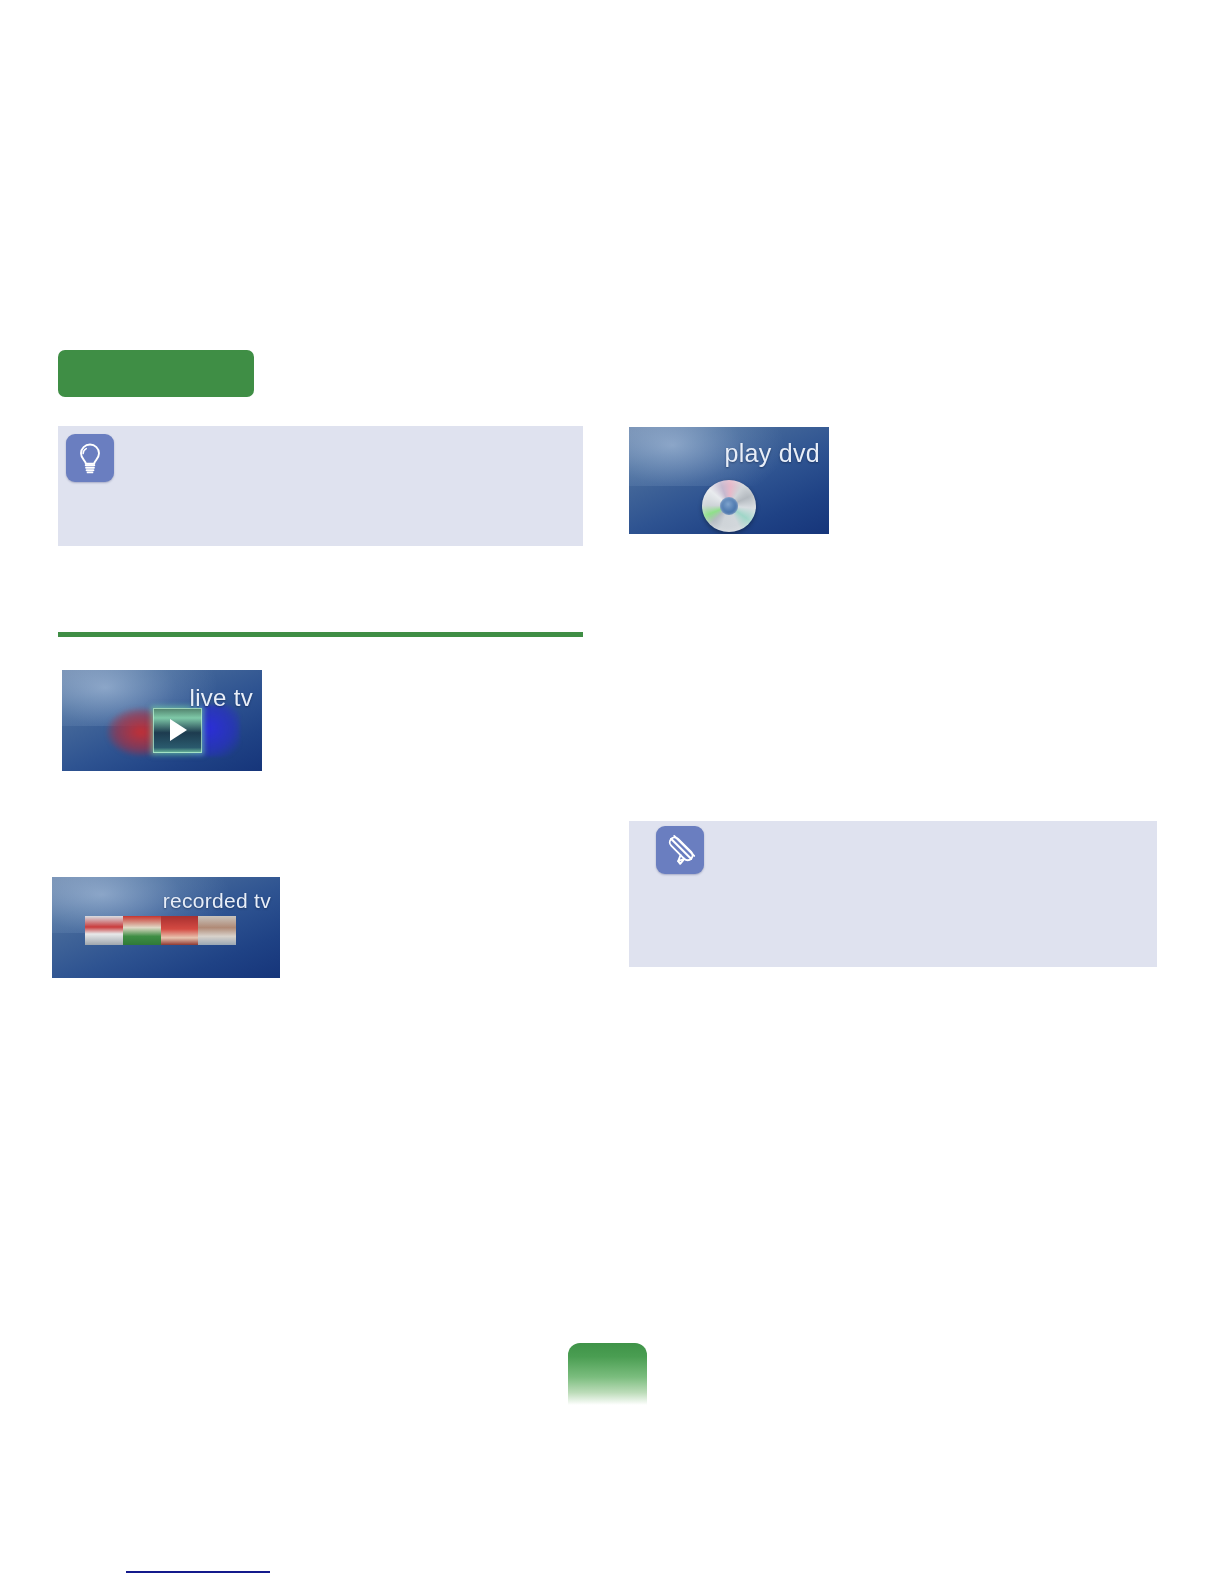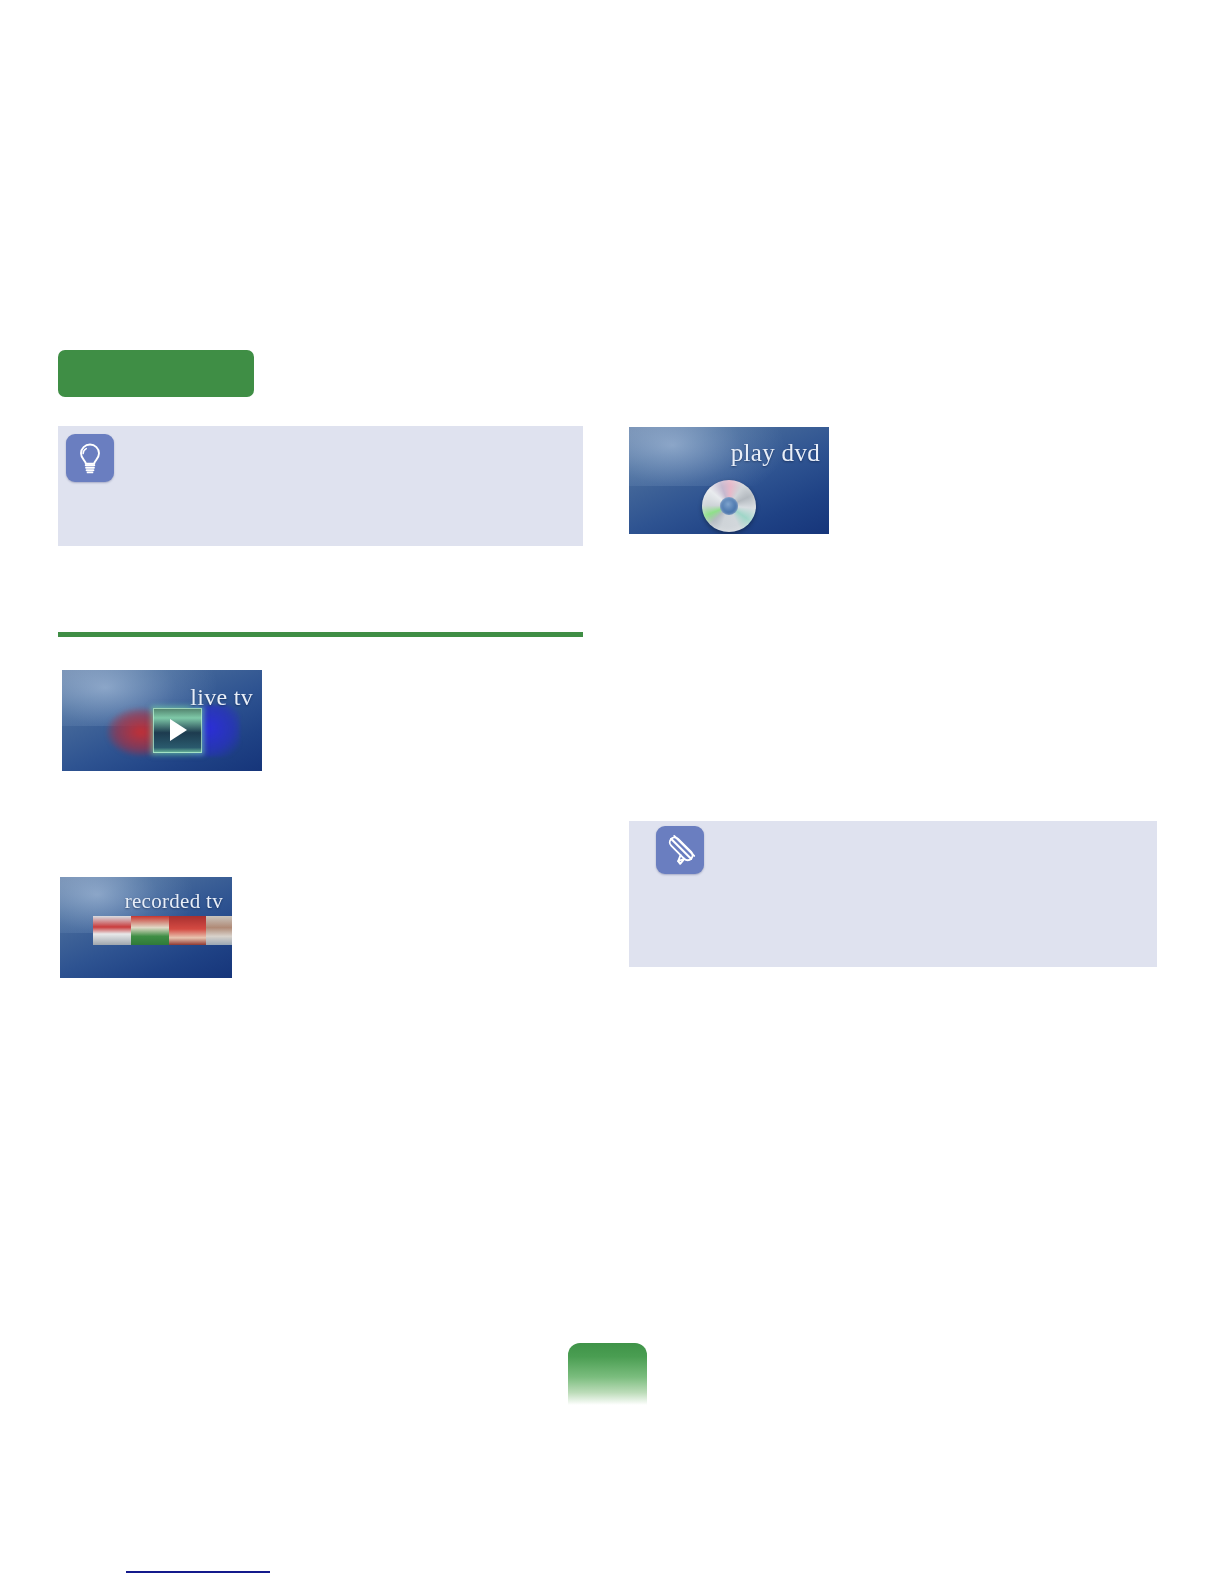--- a/index.html
+++ b/index.html
@@ -91,21 +91,21 @@
     top: -40%;
     width: 85%;
     height: 95%;
     background: radial-gradient(ellipse at 35% 60%, rgba(190,210,235,0.55) 0%, rgba(150,180,215,0.18) 45%, rgba(150,180,215,0) 72%);
     pointer-events: none;
   }
   .shot .caption {
     position: absolute;
     right: 9px;
     color: #e8eef8;
-    font-family: Liberation Serif, serif;
+    font-family: Liberation Sans, sans-serif;
     font-weight: 400;
     letter-spacing: 0.3px;
     text-shadow: 0 1px 2px rgba(10,25,60,0.5);
     white-space: nowrap;
   }
 
   
   .shot-playdvd { left: 629px; top: 427px; width: 200px; height: 107px; }
   .shot-playdvd .caption { top: 12px; font-size: 25px; }
   .disc {
@@ -164,21 +164,21 @@
   .play-chip::after {
     content: "";
     position: absolute;
     left: 17px; top: 11px;
     border-style: solid;
     border-width: 11px 0 11px 17px;
     border-color: transparent transparent transparent #ffffff;
   }
 
   
-  .shot-recorded { left: 60px; top: 877px; width: 172px; height: 101px; }
+  .shot-recorded { left: 52px; top: 877px; width: 228px; height: 101px; }
   .shot-recorded .caption { top: 12px; font-size: 21px; }
   .filmstrip {
     position: absolute;
     left: 33px; top: 39px;
     width: 151px; height: 29px;
     display: flex;
     filter: blur(0.4px);
   }
   .filmstrip .frame { flex: 1 1 0; height: 100%; }
   .frame.f1 { background: linear-gradient(180deg, #d8dde2 0%, #c93b3b 38%, #e8e9ea 62%, #9fa6ad 100%); }

